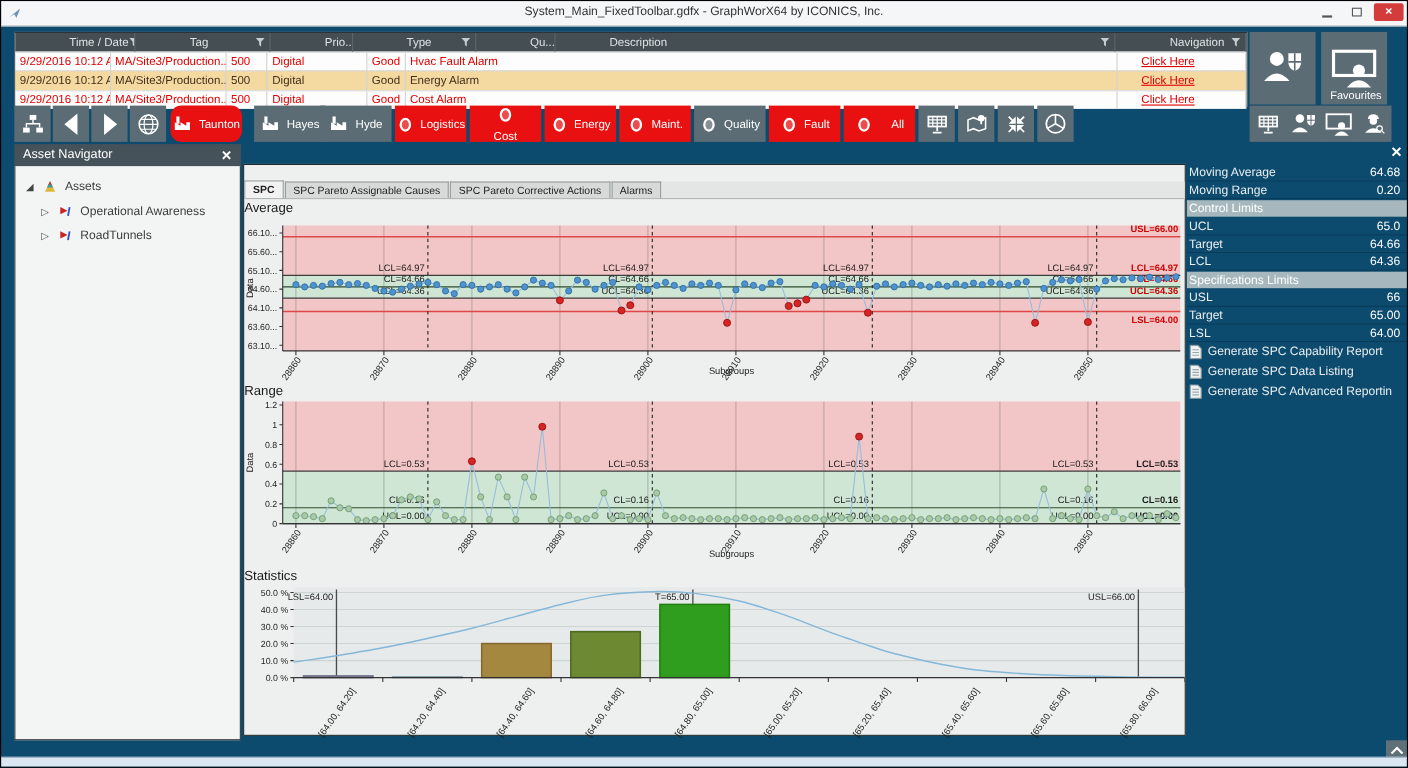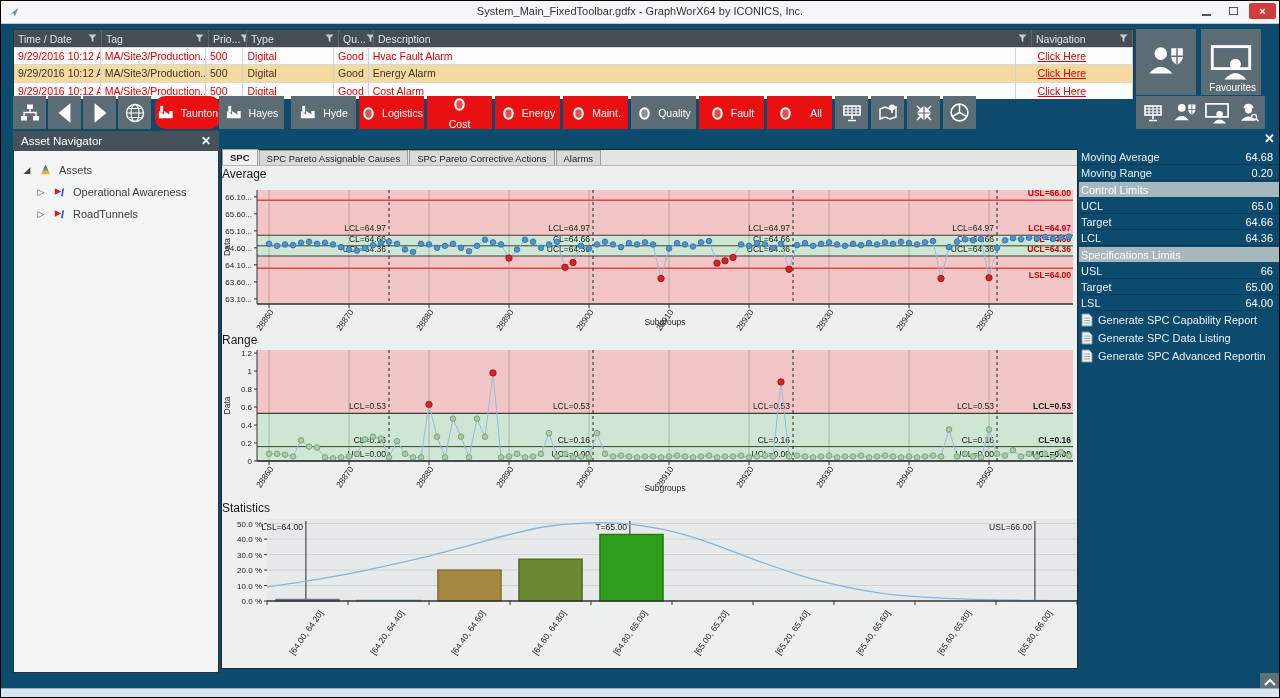--- a/index.html
+++ b/index.html
@@ -11,41 +11,41 @@
   .title{position:absolute;left:100px;right:100px;text-align:center;font-size:11px;color:#333;line-height:21px;white-space:nowrap;}
   .win-controls{position:absolute;right:3px;top:2px;display:flex;gap:5px;align-items:center;}
   .win-btn{width:22px;height:16px;display:flex;align-items:center;justify-content:center;cursor:default;}
   .win-btn .minbar{width:9px;height:2px;background:#555;margin-top:7px;}
   .win-btn .maxbox{width:9px;height:8px;border:1.5px solid #555;box-sizing:border-box;}
   .win-btn.close{background:#d famously;}
   .win-btn.close{background:#d43c3c;border-radius:2px;color:#fff;width:27px;font-size:11px;font-weight:bold;}
   
   .alarm-grid{position:absolute;left:12px;top:28px;width:1119px;height:66px;background:#fff;font-size:10.5px;border:1px solid #2c3438;box-sizing:content-box;}
   .ag-header{display:flex;height:17px;background:#454e53;color:#dde2e4;}
-  .ag-hcell{display:flex;align-items:center;justify-content:space-between;padding:0 4px;border-right:1px solid #5c6569;box-sizing:border-box;overflow:hidden;white-space:nowrap;}
+  .ag-hcell{display:flex;align-items:center;justify-content:space-between;padding:0 4px;border-right:1px solid #5c6569;box-sizing:border-box;overflow:hidden;white-space:nowrap;margin-left:45px;}
   .ag-row{display:flex;height:16.3px;background:#fdfdfd;border-top:1px solid #d8d8d8;color:#e00000;}
   .ag-row.hl{background:#f4d9a1;color:#44311c;}
   .ag-cell{padding:0 4px;border-right:1px solid #d2d2d2;box-sizing:border-box;overflow:hidden;white-space:nowrap;line-height:16px;}
   .ag-cell.navlink{color:#e00000;text-decoration:underline;cursor:pointer;margin-left:18px;}
   
   .bigbtn{position:absolute;top:28px;width:60px;height:66px;background:#5c6c75;display:flex;align-items:center;justify-content:center;cursor:default;}
   .bigbtn .blabel{position:absolute;bottom:2px;right:5px;font-size:10px;color:#fff;}
   .tbtn{position:absolute;top:95px;height:33px;background:#5c6c75;color:#fff;display:flex;align-items:center;justify-content:center;gap:5px;font-size:10.5px;cursor:default;box-sizing:border-box;}
   .tbtn.red{background:#e81010;}
   .ticon{display:flex;align-items:center;justify-content:center;}
   
   .asset-nav{position:absolute;left:12px;top:130px;width:206px;height:542px;}
   .an-header{height:20px;background:#46525a;color:#fff;font-size:11.5px;display:flex;align-items:center;justify-content:space-between;padding:0 8px;}
   .an-x{color:#fff;font-weight:bold;font-size:12px;cursor:pointer;}
   .an-body{position:absolute;top:20px;bottom:0;left:0;right:0;background:#f3f4f4;border:1px solid #2c3438;border-top:none;box-sizing:border-box;padding-top:8px;}
   .tree-row{display:flex;align-items:center;height:22px;font-size:11px;color:#3c3c3c;gap:6px;cursor:default;}
   .expander{width:10px;font-size:9px;color:#444;text-align:center;}
   
   .chart-panel{position:absolute;left:220px;top:148px;width:857px;height:520px;background:#eef0ef;border:1px solid #20282c;box-sizing:border-box;}
-  .tabstrip{height:15px;display:flex;align-items:flex-end;background:#e4e6e5;border-bottom:1px solid #b2b6b6;}
+  .tabstrip{height:15px;display:flex;align-items:flex-end;background:#e4e6e5;border-bottom:1px solid #b2b6b6;margin-top:15px;}
   .tab{font-size:9.5px;padding:1px 7px 0 7px;border:1px solid #9aa0a0;border-bottom:none;background:#d8dada;color:#222;margin-right:1px;height:13px;line-height:13px;white-space:nowrap;cursor:pointer;}
   .tab.active{background:#f1f2f1;font-weight:bold;height:14px;}
   .chart-title{text-align:left;font-size:12px;font-weight:normal;color:#1a1a1a;height:16px;line-height:16px;}
   .chart-panel svg{display:block;}
   
   .right-panel{position:absolute;left:1078px;top:130px;width:200px;color:#e9eef0;font-size:11px;}
   .rp-close{position:absolute;right:4px;top:0px;color:#fff;font-weight:bold;font-size:13px;cursor:pointer;}
   .rp-row{display:flex;justify-content:space-between;padding:2px 6px 1px 2px;border-bottom:1px solid rgba(0,0,0,0.18);}
   .rp-row .val{color:#fff;}
   .rp-header{background:#a6b8bd;color:#fff;padding:2px 18px 1px 2px;margin:1px 0;}
@@ -224,21 +224,21 @@
       </div>
       <div class="tbtn red" style="left: 154px; width: 65px; border-radius: 10px;">
         <span class="ticon">
           <svg width="19" height="19" viewBox="0 0 20 20">
             <rect x="3.5" y="3" width="3" height="7" fill="#fff"></rect>
             <path d="M2 16 V8.5 L7.5 12 V8.5 L13 12 V8.5 H16.5 V16 Z" fill="#fff"></path>
           </svg>
         </span>
         <span>Taunton</span>
       </div>
-      <div class="tbtn " style="left: 218px; width: 65px;">
+      <div class="tbtn " style="left: 230px; width: 65px;">
         <span class="ticon">
           <svg width="19" height="19" viewBox="0 0 20 20">
             <rect x="3.5" y="3" width="3" height="7" fill="#fff"></rect>
             <path d="M2 16 V8.5 L7.5 12 V8.5 L13 12 V8.5 H16.5 V16 Z" fill="#fff"></path>
           </svg>
         </span>
         <span>Hayes</span>
       </div>
       <div class="tbtn " style="left: 290px; width: 65px;">
         <span class="ticon">

